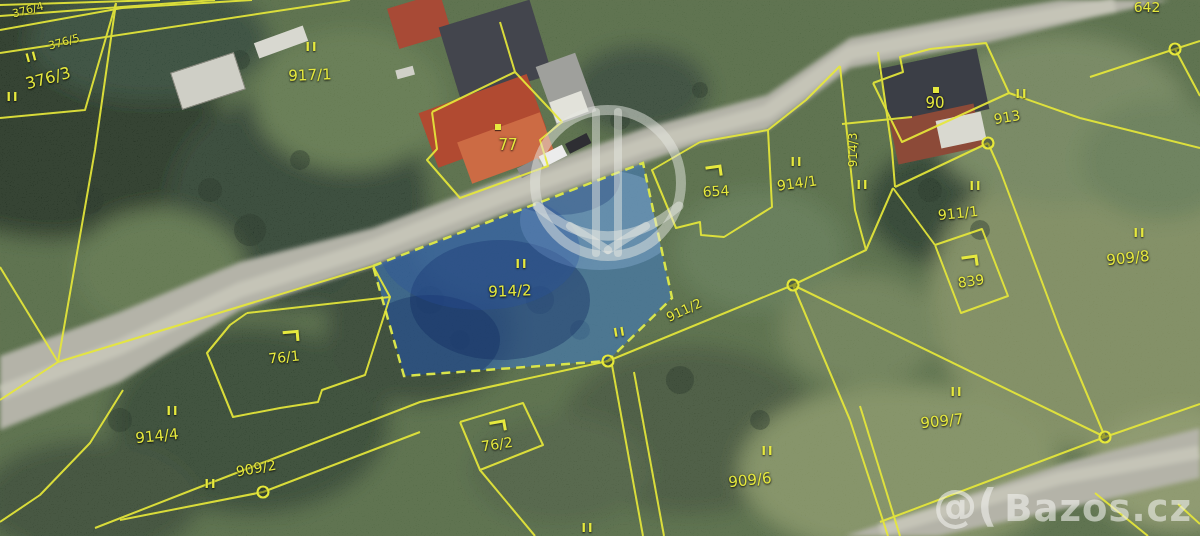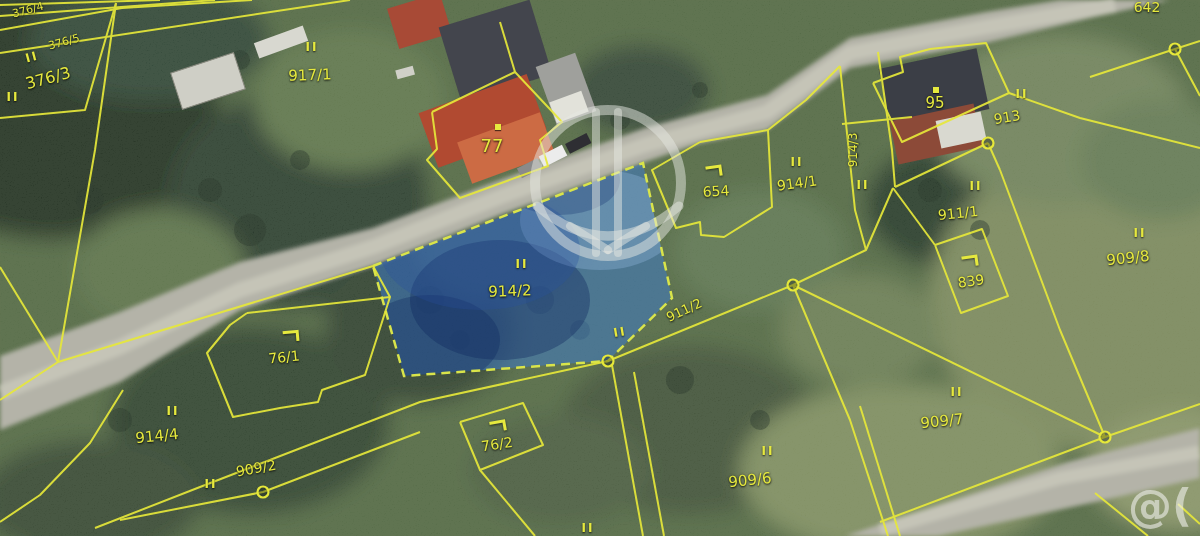--- a/index.html
+++ b/index.html
@@ -193,25 +193,25 @@
       <path d="M608,250 L570,226" stroke-width="8"></path>
       <path d="M608,250 L646,226" stroke-width="8"></path>
     </g>
   </svg>
 
   <div class="labels">
       <div class="plabel" style="left: 28px; top: 10px; transform: translate(-50%, -50%) rotate(-15deg); font-size: 11px;">376/4</div>
       <div class="plabel" style="left: 64px; top: 42px; transform: translate(-50%, -50%) rotate(-15deg); font-size: 11px;">376/5</div>
       <div class="plabel" style="left: 48px; top: 78px; transform: translate(-50%, -50%) rotate(-15deg); font-size: 16px;">376/3</div>
       <div class="plabel" style="left: 310px; top: 75px; transform: translate(-50%, -50%) rotate(-2deg); font-size: 15px;">917/1</div>
-      <div class="plabel" style="left: 492px; top: 145px; transform: translate(-50%, -50%) rotate(0deg); font-size: 18px;">77</div>
+      <div class="plabel" style="left: 508px; top: 145px; transform: translate(-50%, -50%) rotate(0deg); font-size: 15px;">77</div>
       <div class="plabel" style="left: 716px; top: 191px; transform: translate(-50%, -50%) rotate(-3deg); font-size: 14px;">654</div>
       <div class="plabel" style="left: 797px; top: 183px; transform: translate(-50%, -50%) rotate(-8deg); font-size: 14px;">914/1</div>
       <div class="plabel" style="left: 853px; top: 150px; transform: translate(-50%, -50%) rotate(-90deg); font-size: 12px;">914/3</div>
-      <div class="plabel" style="left: 935px; top: 103px; transform: translate(-50%, -50%) rotate(0deg); font-size: 15px;">95</div>
+      <div class="plabel" style="left: 935px; top: 103px; transform: translate(-50%, -50%) rotate(0deg); font-size: 15px;">90</div>
       <div class="plabel" style="left: 1007px; top: 117px; transform: translate(-50%, -50%) rotate(-10deg); font-size: 14px;">913</div>
       <div class="plabel" style="left: 1147px; top: 7px; transform: translate(-50%, -50%) rotate(0deg); font-size: 14px;">642</div>
       <div class="plabel" style="left: 958px; top: 213px; transform: translate(-50%, -50%) rotate(-6deg); font-size: 14px;">911/1</div>
       <div class="plabel" style="left: 971px; top: 281px; transform: translate(-50%, -50%) rotate(-8deg); font-size: 14px;">839</div>
       <div class="plabel" style="left: 1128px; top: 258px; transform: translate(-50%, -50%) rotate(-6deg); font-size: 15px;">909/8</div>
       <div class="plabel" style="left: 510px; top: 291px; transform: translate(-50%, -50%) rotate(-2deg); font-size: 15px;">914/2</div>
       <div class="plabel" style="left: 684px; top: 310px; transform: translate(-50%, -50%) rotate(-25deg); font-size: 13px;">911/2</div>
       <div class="plabel" style="left: 284px; top: 357px; transform: translate(-50%, -50%) rotate(-6deg); font-size: 14px;">76/1</div>
       <div class="plabel" style="left: 497px; top: 444px; transform: translate(-50%, -50%) rotate(-8deg); font-size: 14px;">76/2</div>
       <div class="plabel" style="left: 157px; top: 436px; transform: translate(-50%, -50%) rotate(-6deg); font-size: 15px;">914/4</div>
@@ -236,14 +236,15 @@
       <div class="hook" style="left: 714px; top: 171px; transform: translate(-50%, -50%) rotate(-8deg);"></div>
       <div class="hook" style="left: 970px; top: 261px; transform: translate(-50%, -50%) rotate(-8deg);"></div>
       <div class="hook" style="left: 291px; top: 336px; transform: translate(-50%, -50%) rotate(-5deg);"></div>
       <div class="hook" style="left: 498px; top: 426px; transform: translate(-50%, -50%) rotate(-10deg);"></div>
       <div class="dotm" style="left: 498px; top: 127px; transform: translate(-50%, -50%) rotate(0deg);"></div>
       <div class="dotm" style="left: 936px; top: 90px; transform: translate(-50%, -50%) rotate(0deg);"></div>
     </div>
 
   <div class="wm-corner">
     <span class="at">@(</span>
+    <span class="brand">Bazos.cz</span>
   </div>
 </div>
 
 </body></html>

